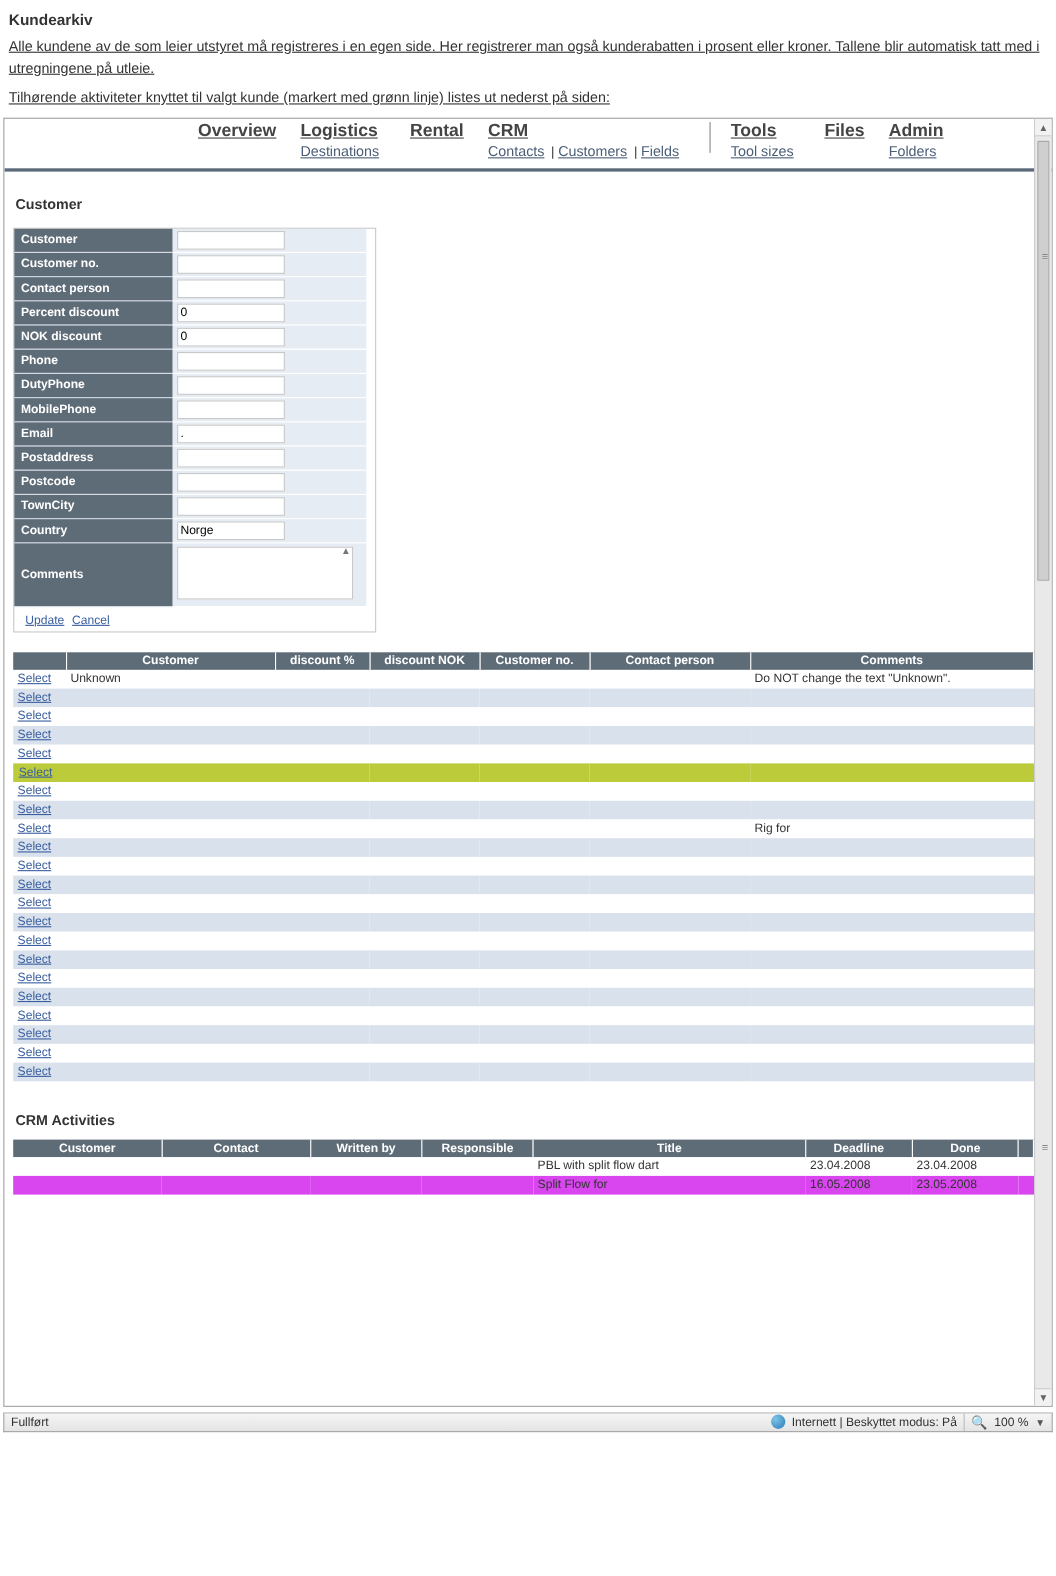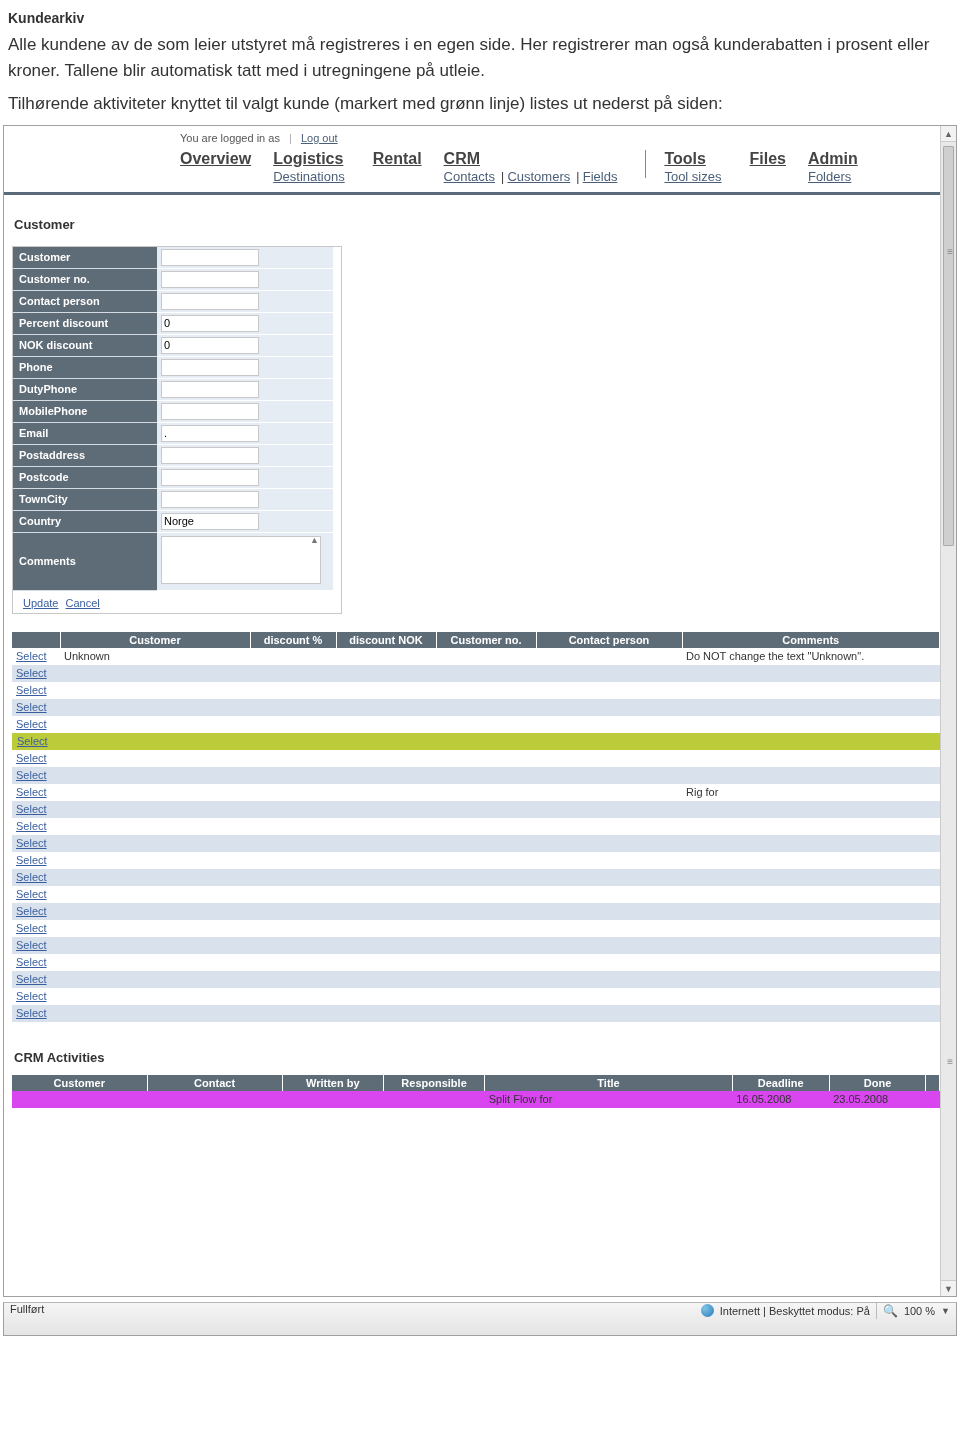--- a/index.html
+++ b/index.html
@@ -1,19 +1,19 @@
 <!DOCTYPE html>
 <html><head>
 <meta charset="utf-8">
 <style>
 * { box-sizing: border-box; margin: 0; padding: 0; }
 body { font-family: Verdana, Arial, sans-serif; font-size: 12px; color: #333; background: #fff; }
 .doc-intro { padding: 10px 8px 0; }
 .doc-intro h2 { font-size: 14px; font-weight: bold; margin-bottom: 6px; }
-.doc-intro p { font-size: 17px; line-height: 1.5; margin-bottom: 8px; }
+.doc-intro p { font-size: 13px; line-height: 1.5; margin-bottom: 8px; text-decoration: underline; }
 
 .app-frame { border: 1px solid #a0a0a0; margin: 0 3px 5px 3px; position: relative; background: #fff; }
 .app-inner { position: relative; height: 1170px; overflow: hidden; }
 
 .top-row { padding: 6px 0 3px 176px; font-size: 11px; color: #555; }
 .top-row .sep { color: #aaa; margin: 0 6px; }
 .top-row a { color: #4b5e77; text-decoration: underline; }
 
 .nav { display: flex; padding: 3px 0 8px 176px; border-bottom: 3px solid #5a6a7a; }
 .nav-col { margin-right: 22px; }
@@ -61,45 +61,40 @@
 .crm-table tr.r1 td { background: #d946ef; }
 .crm-corner { width:12px; }
 .crm-corner-cell { background:#5e6c78; }
 
 .side-scroll { position:absolute; right:0; top:0; bottom:0; width:16px; background:#e9e9e9; border-left:1px solid #ccc;}
 .side-scroll .arrow{height:16px; text-align:center; font-size:9px; color:#666; line-height:16px; background:#f2f2f2; border-bottom:1px solid #ccc;}
 .side-scroll .arrow-b{position:absolute;bottom:0;left:0;right:0;border-top:1px solid #ccc;border-bottom:none;}
 .side-scroll .thumb{position:absolute; left:2px; right:2px; background:#cfcfcf; border:1px solid #aaa; border-radius:1px;}
 .side-marks{position:absolute; right:3px; font-size:10px; color:#888;}
 
-.statusbar { display:flex; align-items:flex-start; justify-content:space-between; height:34px; border-top:1px solid #b6b6b6; background:linear-gradient(#f5f5f5,#e4e4e4); font-size:11px; padding:0 6px; margin: 0 3px 3px 3px; border-left:1px solid #a0a0a0;border-right:1px solid #a0a0a0;border-bottom:1px solid #a0a0a0;}
+.statusbar { display:flex; align-items:center; justify-content:space-between; height:18px; border-top:1px solid #b6b6b6; background:linear-gradient(#f5f5f5,#e4e4e4); font-size:11px; padding:0 6px; margin: 0 3px 3px 3px; border-left:1px solid #a0a0a0;border-right:1px solid #a0a0a0;border-bottom:1px solid #a0a0a0;}
 .statusbar .left{display:flex;align-items:center;gap:6px;}
 .statusbar .right{display:flex;align-items:center;gap:6px;}
 .statusbar .globe{width:13px;height:13px;border-radius:50%;background:radial-gradient(circle at 30% 30%, #7fc4e8, #2a7ab5);display:inline-block;}
 .statusbar .zoom-ico{font-size:12px;color:#5a7aa0;}
 .statusbar .drop{font-size:9px;color:#555;}
 .statusbar .sepv{width:1px;height:16px;background:#bcbcbc;}
 </style>
 </head>
 <body>
 
 <div class="doc-intro">
   <h2>Kundearkiv</h2>
   <p>Alle kundene av de som leier utstyret må registreres i en egen side. Her registrerer man også kunderabatten i prosent eller kroner. Tallene blir automatisk tatt med i utregningene på utleie.</p>
   <p>Tilhørende aktiviteter knyttet til valgt kunde (markert med grønn linje) listes ut nederst på siden:</p>
 </div>
 
 <div class="app-frame">
 <div class="app-inner">
 
-  <div class="top-row">
-    <span>You are logged in as</span>
-    <span class="sep">|</span>
-    <a href="#">Log out</a>
-  </div>
 
   <div class="nav">
     <div class="nav-col">
           <a class="main" href="#">Overview</a>
         </div>
     <div class="nav-col">
       <a class="main" href="#">Logistics</a>
       <a class="sub" href="#">Destinations</a>
     </div>
     <div class="nav-col">
@@ -416,20 +411,30 @@
         <th style="width:120px">Contact</th>
         <th style="width:90px">Written by</th>
         <th style="width:90px">Responsible</th>
         <th style="width:220px">Title</th>
         <th style="width:86px">Deadline</th>
         <th style="width:86px">Done</th>
         <th class="crm-corner crm-corner-cell"></th>
       </tr>
     </thead>
     <tbody id="crm-body">
+          <tr class="r0">
+            <td></td>
+            <td></td>
+            <td></td>
+            <td></td>
+            <td>PBL with split flow dart</td>
+            <td>23.04.2008</td>
+            <td>23.04.2008</td>
+            <td></td>
+          </tr>
           <tr class="r1">
             <td></td>
             <td></td>
             <td></td>
             <td></td>
             <td>Split Flow for</td>
             <td>16.05.2008</td>
             <td>23.05.2008</td>
             <td></td>
           </tr>

